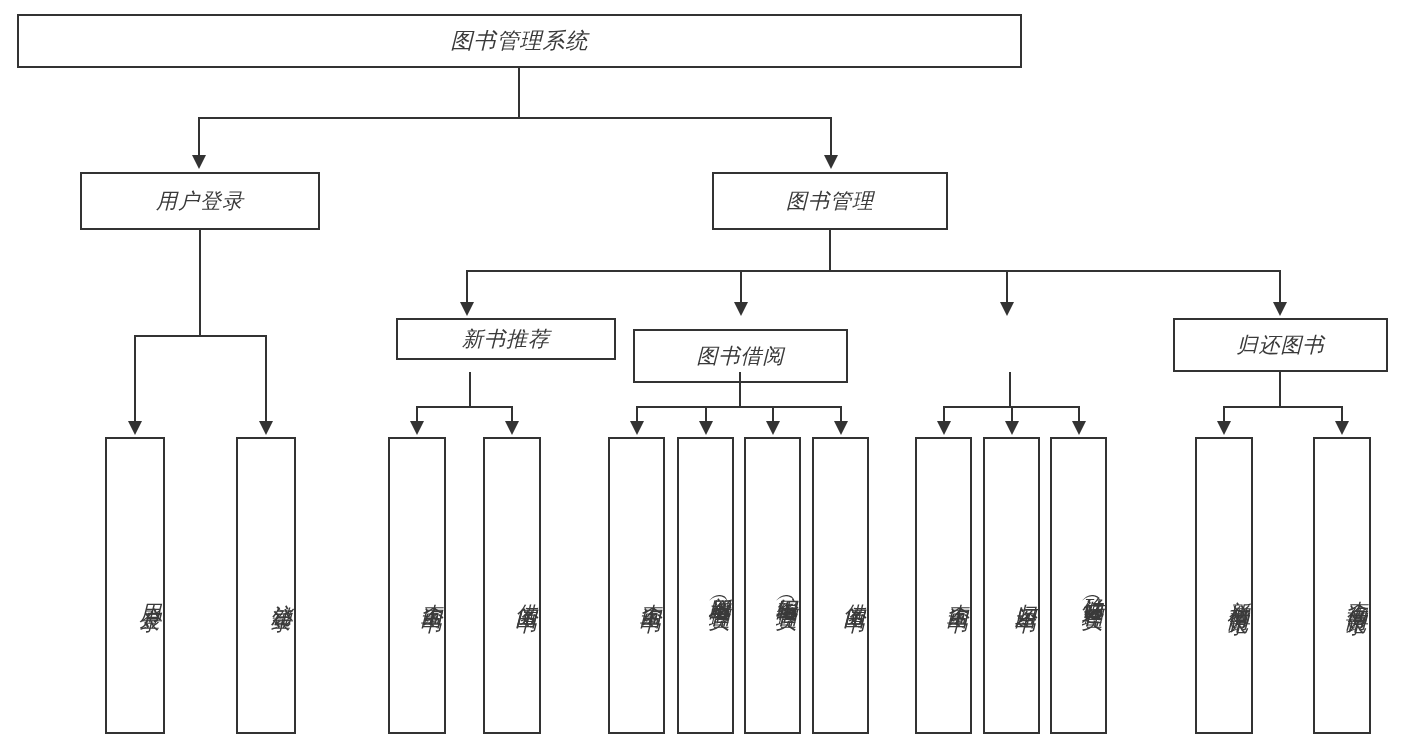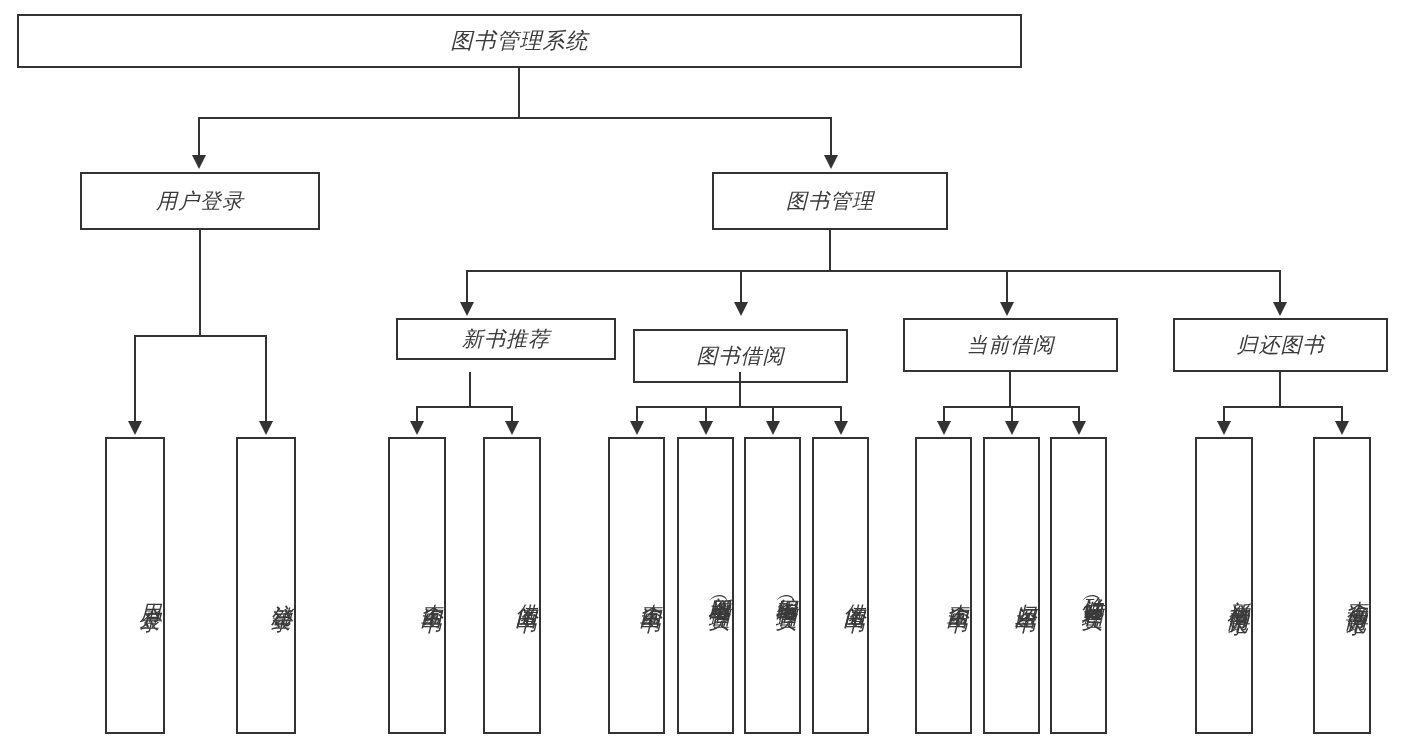--- a/index.html
+++ b/index.html
@@ -105,21 +105,20 @@
   <div class="arrow" style="left:460px;top:302px;"></div>
   <div class="ln v" style="left:740px;top:270px;height:34px;"></div>
   <div class="arrow" style="left:734px;top:302px;"></div>
   <div class="ln v" style="left:1006px;top:270px;height:34px;"></div>
   <div class="arrow" style="left:1000px;top:302px;"></div>
   <div class="ln v" style="left:1279px;top:270px;height:34px;"></div>
   <div class="arrow" style="left:1273px;top:302px;"></div>
 
   <div class="node h" style="left:360px;top:318px;width:220px;height:42px;margin-left:36px;">新书推荐</div>
   <div class="node h" style="left:633px;top:329px;width:215px;height:54px;">图书借阅</div>
-  <div class="node h" style="left:903px;top:318px;width:215px;height:54px;">当前借阅</div>
   <div class="node h" style="left:1173px;top:318px;width:215px;height:54px;">归还图书</div>
 
   <div class="ln v" style="left:469px;top:372px;height:36px;"></div>
   <div class="ln h" style="left:416px;top:406px;width:96px;"></div>
   <div class="ln v" style="left:416px;top:406px;height:18px;"></div>
   <div class="arrow" style="left:410px;top:421px;"></div>
   <div class="ln v" style="left:511px;top:406px;height:18px;"></div>
   <div class="arrow" style="left:505px;top:421px;"></div>
 
   <div class="node v" style="left:388px;top:437px;width:58px;height:297px;">查询图书</div>

